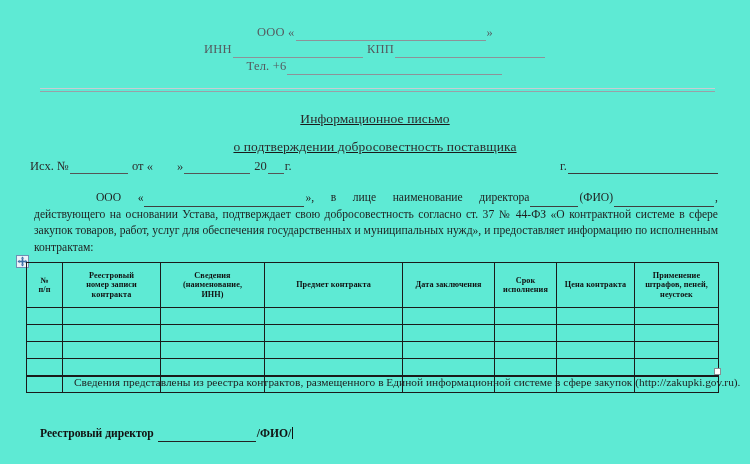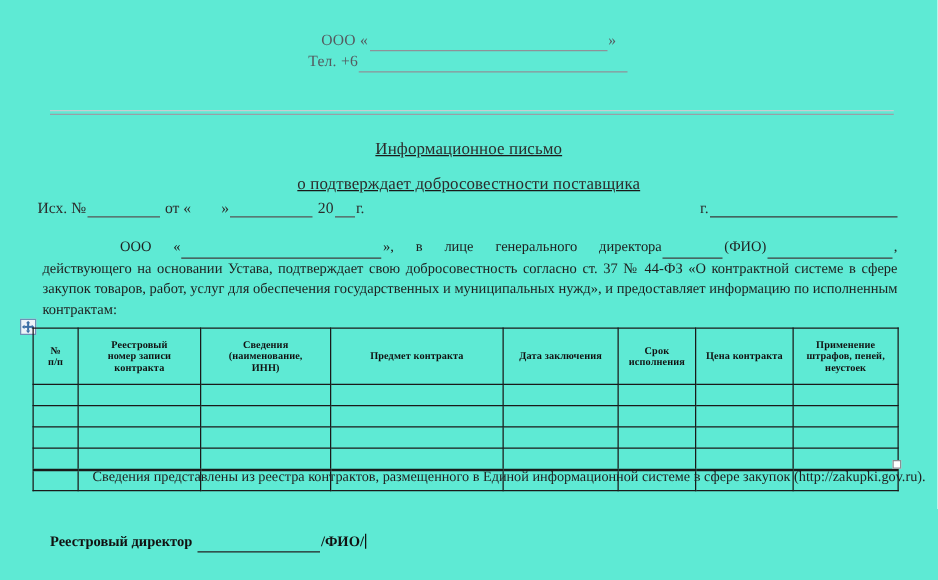--- a/index.html
+++ b/index.html
@@ -220,44 +220,47 @@
 </head>
 <body>
 
 <div id="page">
 
   <div class="letterhead">
     <span class="lh-row">
       <span class="lbl">ООО «</span><span class="rule w190"></span><span class="lbl">»</span>
     </span>
     <span class="lh-row">
+      <span class="lbl">ИНН</span><span class="rule w130"></span>&nbsp;<span class="lbl">КПП</span><span class="rule w150"></span>
+    </span>
+    <span class="lh-row">
       <span class="lbl">Тел. +6</span><span class="rule w215"></span>
     </span>
   </div>
 
   <div class="divider"></div>
   <div class="divider2"></div>
 
   <div class="title-block">
     <div class="title-line1">Информационное письмо</div>
-    <div class="title-line2">о подтверждает добросовестности поставщика</div>
+    <div class="title-line2">о подтверждении добросовестность поставщика</div>
   </div>
 
   <div class="outgoing">
     <span>Исх. №</span><span class="rule w58"></span>
     <span>от «</span><span class="rule w22"></span><span>»</span><span class="rule w66"></span>
     <span>20</span><span class="rule w16"></span><span>г.</span>
   </div>
 
   <div class="city-line">
     <span>г.</span><span class="rule w150dark"></span>
   </div>
 
   <div class="body-par">
-    <span class="indent"></span><span>ООО «</span><span class="rule w160"></span><span>», в лице генерального директора</span><span class="rule w48"></span><span>(ФИО)</span><span class="rule w100"></span><span>, действующего на</span>
+    <span class="indent"></span><span>ООО «</span><span class="rule w160"></span><span>», в лице наименование директора</span><span class="rule w48"></span><span>(ФИО)</span><span class="rule w100"></span><span>, действующего на</span>
     <span>основании Устава, подтверждает свою добросовестность согласно ст. 37 № 44-ФЗ «О контрактной системе в сфере закупок товаров, работ,</span>
     <span>услуг для обеспечения государственных и муниципальных нужд», и предоставляет информацию по исполненным контрактам:</span>
   </div>
 
   <div class="table-handle">
     <svg width="11" height="11" viewBox="0 0 11 11" aria-hidden="true">
       <g fill="#3b6ea5">
         <polygon points="5.5,0.5 7.2,2.6 3.8,2.6"></polygon>
         <polygon points="5.5,10.5 7.2,8.4 3.8,8.4"></polygon>
         <polygon points="0.5,5.5 2.6,3.8 2.6,7.2"></polygon>

